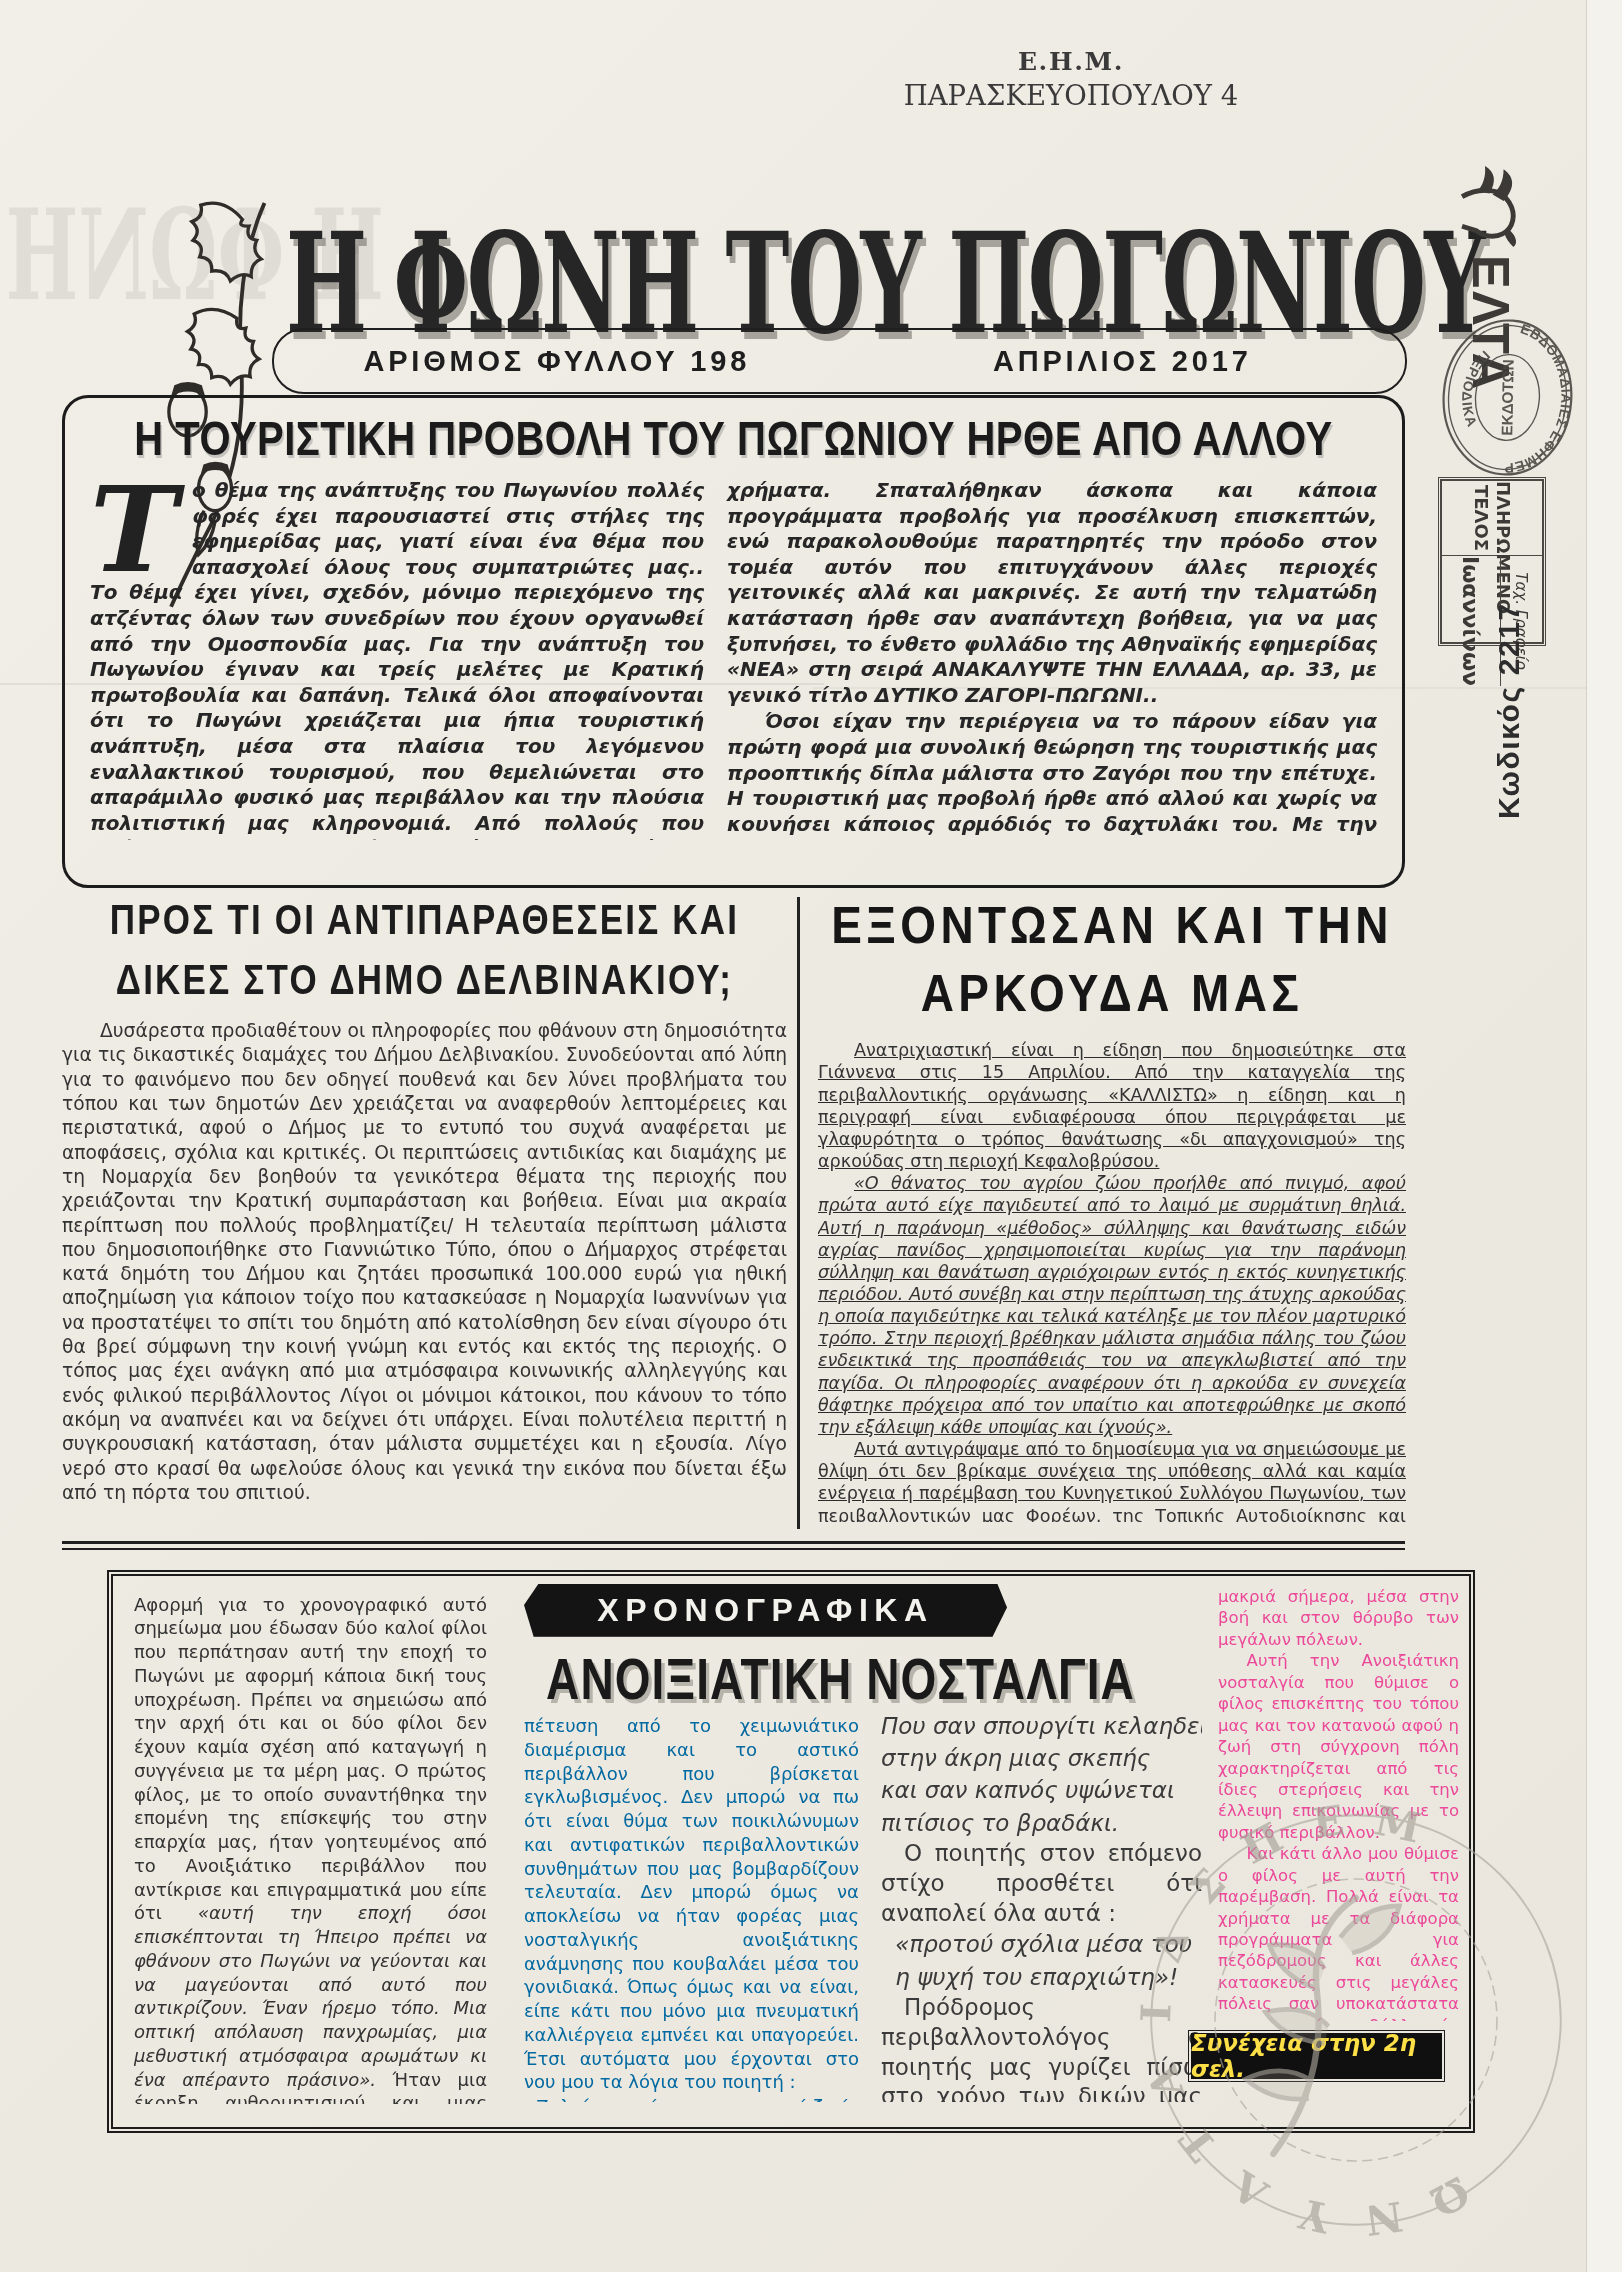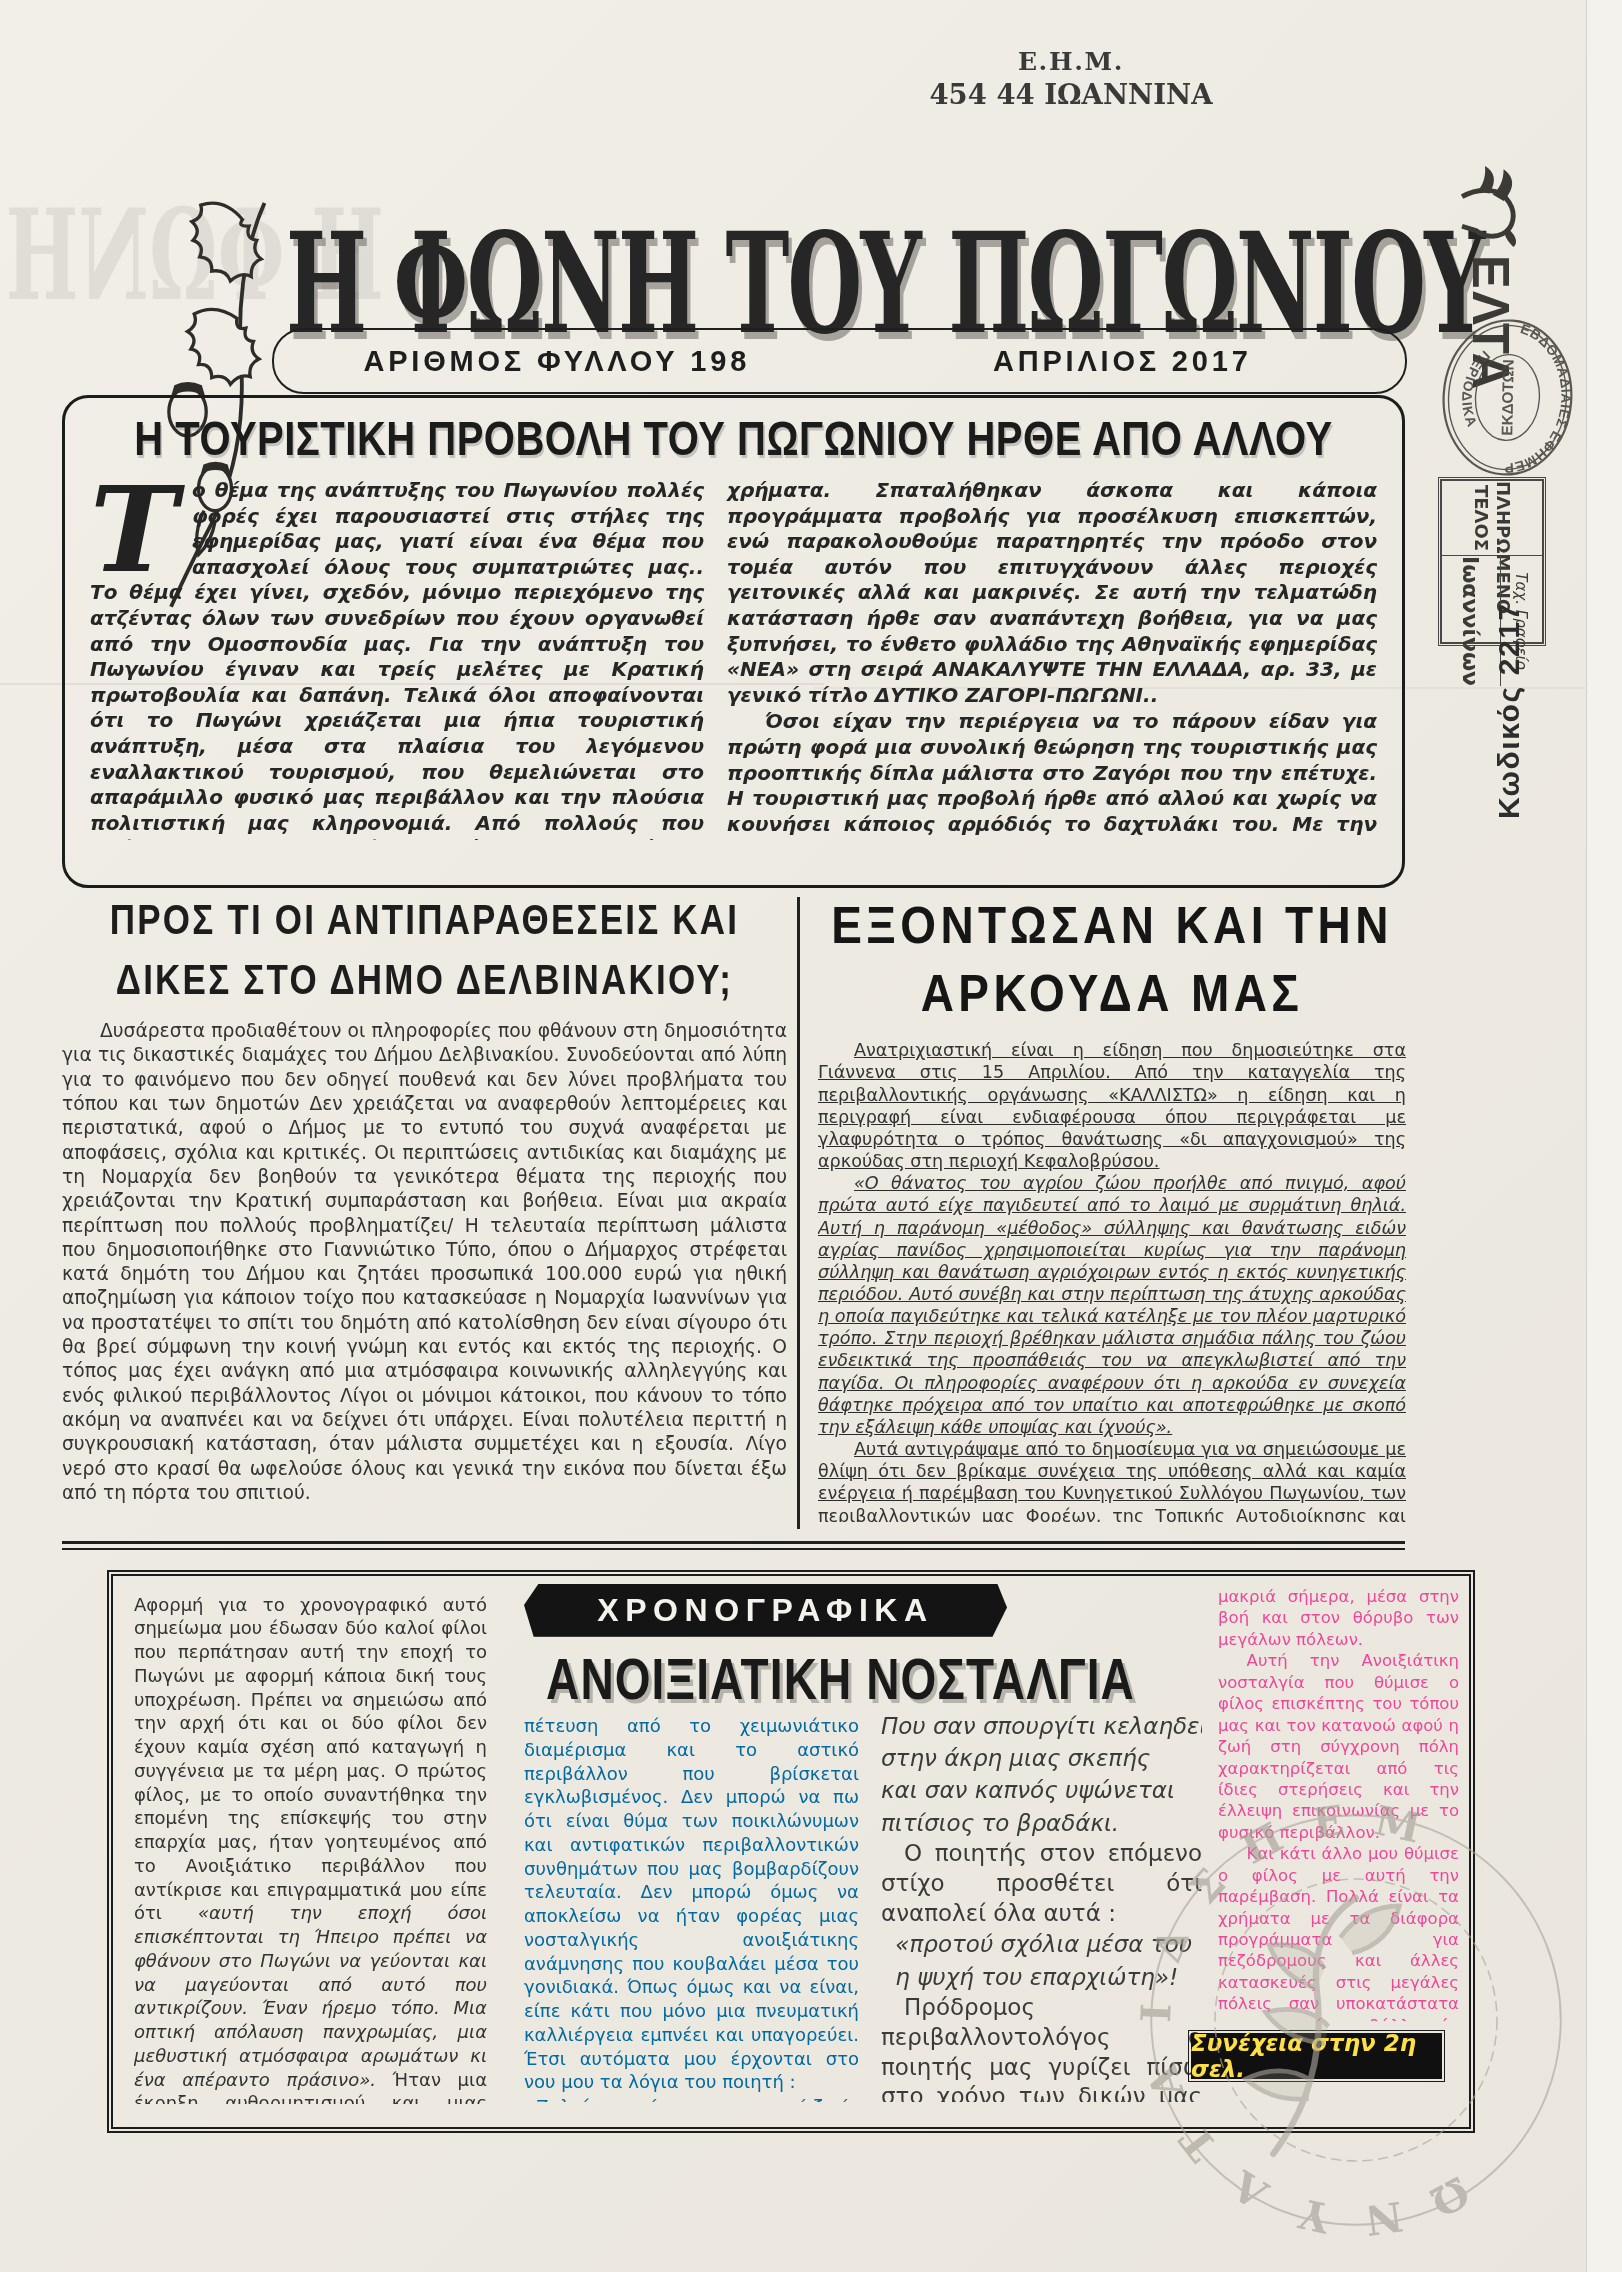--- a/index.html
+++ b/index.html
@@ -99,21 +99,21 @@
   .fold1{left:0;top:683px;width:824px;height:1.6px;background:rgba(60,55,45,0.08);}
   .fold2{left:813px;top:687px;width:810px;height:1.6px;background:rgba(60,55,45,0.05);}
   .scan-edge{left:1586px;top:0;width:36px;height:2273px;background:#f4f2ec;border-left:1.1px solid rgba(120,115,105,0.25);}
   .watermark{left:1087px;top:1768px;pointer-events:none;}
 </style>
 </head>
 <body>
 
 <div class="abs publisher">
   <div class="org">Ε.Η.Μ.</div>
-  <div class="postal">454 44 ΙΩΑΝΝΙΝΑ</div>
+  <div class="addr">ΠΑΡΑΣΚΕΥΟΠΟΥΛΟΥ 4</div>
 </div>
 
 <div class="abs" style="left:149px;top:181px;">
   <svg width="165" height="434" viewBox="0 0 300 790" fill="none">
     <path d="M210 40 C170 130 160 240 168 340 C174 460 150 560 100 650 C80 690 60 730 40 775" stroke="#2e2c28" stroke-width="7" fill="none"></path>
     <path d="M170 70 q-34 -40 -76 -26 q6 22 -16 30 q18 16 2 34 q22 8 12 30 q24 2 22 26 q26 -4 34 18 q20 -18 38 -8 q-2 -24 18 -32 q-18 -14 -8 -34 q-22 -4 -14 -26 q-22 2 -12 -12z" stroke="#2e2c28" stroke-width="6" fill="#f0ede6"></path>
     <path d="M160 250 q-40 -28 -78 -8 q8 20 -12 32 q20 12 6 32 q22 4 14 28 q24 -2 24 24 q24 -8 34 12 q16 -20 36 -14 q-4 -22 16 -32 q-18 -12 -10 -32 q-20 -2 -14 -24 q-20 4 -16 -18z" stroke="#2e2c28" stroke-width="6" fill="#f0ede6"></path>
     <ellipse cx="70" cy="420" rx="34" ry="44" stroke="#2e2c28" stroke-width="6" fill="#f0ede6"></ellipse>
     <path d="M40 392 q30 -18 62 0 l-6 -20 q-26 -12 -50 0z" fill="#2e2c28"></path>
     <ellipse cx="120" cy="560" rx="30" ry="40" stroke="#2e2c28" stroke-width="6" fill="#f0ede6"></ellipse>

